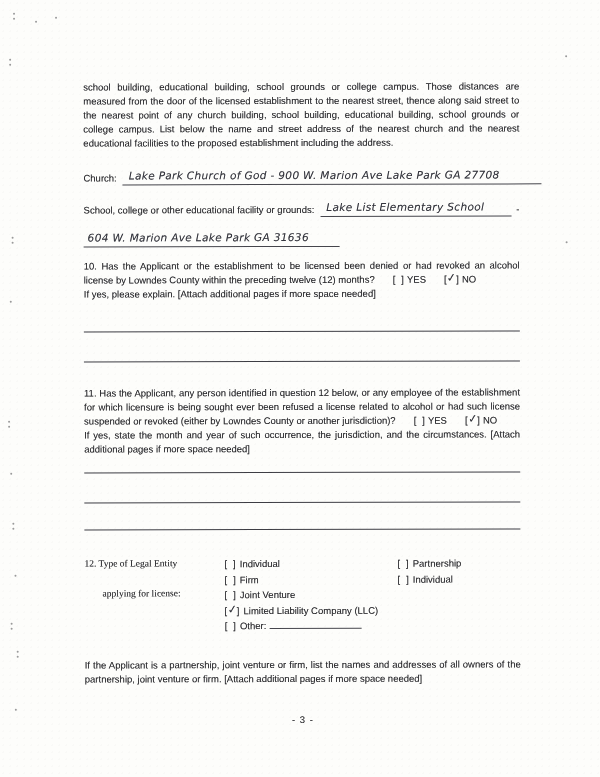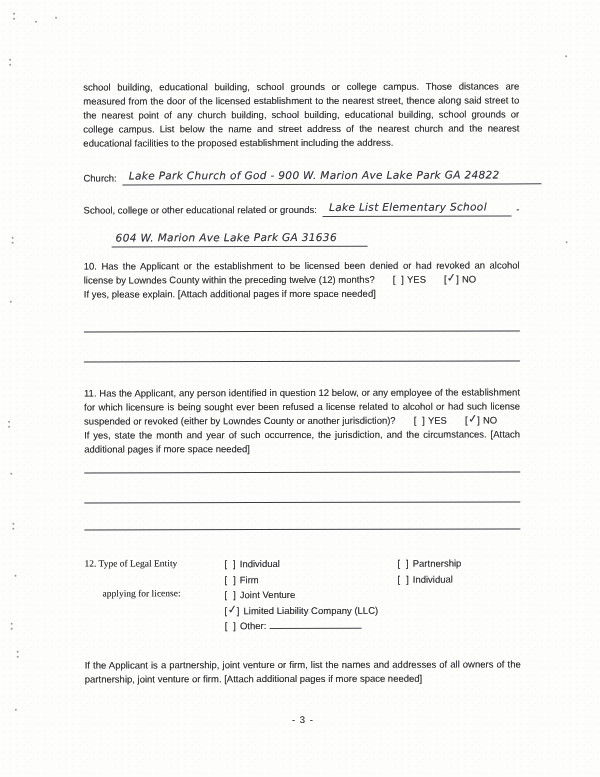--- a/index.html
+++ b/index.html
@@ -20,21 +20,21 @@
     text-shadow:0 0 0.5px rgba(25,25,30,0.35);
   }
   p{margin:0;}
   .justify{text-align:justify;}
   .intro{margin-top:80px;}
 
   
   .row{display:flex;align-items:flex-end;}
   .church-row{margin-top:18px;width:458px;}
   .school-row{margin-top:15px;}
-  .school-row2{margin-top:13px;margin-left:28px;width:256px;}
+  .school-row2{margin-top:13px;margin-left:0;width:256px;}
   .fill-line{flex:1;border-bottom:1px solid #45454c;margin-left:6px;padding:0 2px 1px 6px;min-height:13px;}
   .fill-line2{display:block;border-bottom:1px solid #45454c;padding:0 2px 1px 4px;min-height:13px;}
   .suffix{margin-left:5px;}
 
   .handwriting{
     font-family:"DejaVu Sans",sans-serif;
     font-style:italic;
     font-size:10.6px;
     letter-spacing:0.3px;
     color:#33343d;
@@ -101,25 +101,25 @@
   <span class="dot colon" style="left:10px;top:622px;"></span>
   <span class="dot colon" style="left:16px;top:650px;"></span>
   <span class="dot" style="left:14px;top:708px;"></span>
 
   <div class="content">
 
     <p class="intro justify">school building, educational building, school grounds or college campus. Those distances are measured from the door of the licensed establishment to the nearest street, thence along said street to the nearest point of any church building, school building, educational building, school grounds or college campus. List below the name and street address of the nearest church and the nearest educational facilities to the proposed establishment including the address.</p>
 
     <div class="row church-row">
       <span>Church:</span>
-      <span class="fill-line"><span class="handwriting">Lake Park Church of God - 900 W. Marion Ave Lake Park GA 24822</span></span>
+      <span class="fill-line"><span class="handwriting">Lake Park Church of God - 900 W. Marion Ave Lake Park GA 27708</span></span>
     </div>
 
     <div class="row school-row">
-      <span>School, college or other educational related or grounds:</span>
+      <span>School, college or other educational facility or grounds:</span>
       <span class="fill-line"><span class="handwriting">Lake List Elementary School</span></span>
       <span class="suffix">-</span>
     </div>
 
     <div class="school-row2">
       <span class="fill-line2"><span class="handwriting">604 W. Marion Ave Lake Park GA 31636</span></span>
     </div>
 
     <div class="qblock q10">
       <p class="justify"><span>10. Has the Applicant or the establishment to be licensed been denied or had revoked an alcohol license by Lowndes County within the preceding twelve (12) months?</span><span class="cbgroup"><span class="br">[</span><span class="check"></span><span class="br">]</span><span class="cbl">YES</span></span><span class="cbgroup"><span class="br">[</span><span class="check">✓</span><span class="br">]</span><span class="cbl">NO</span></span></p>

